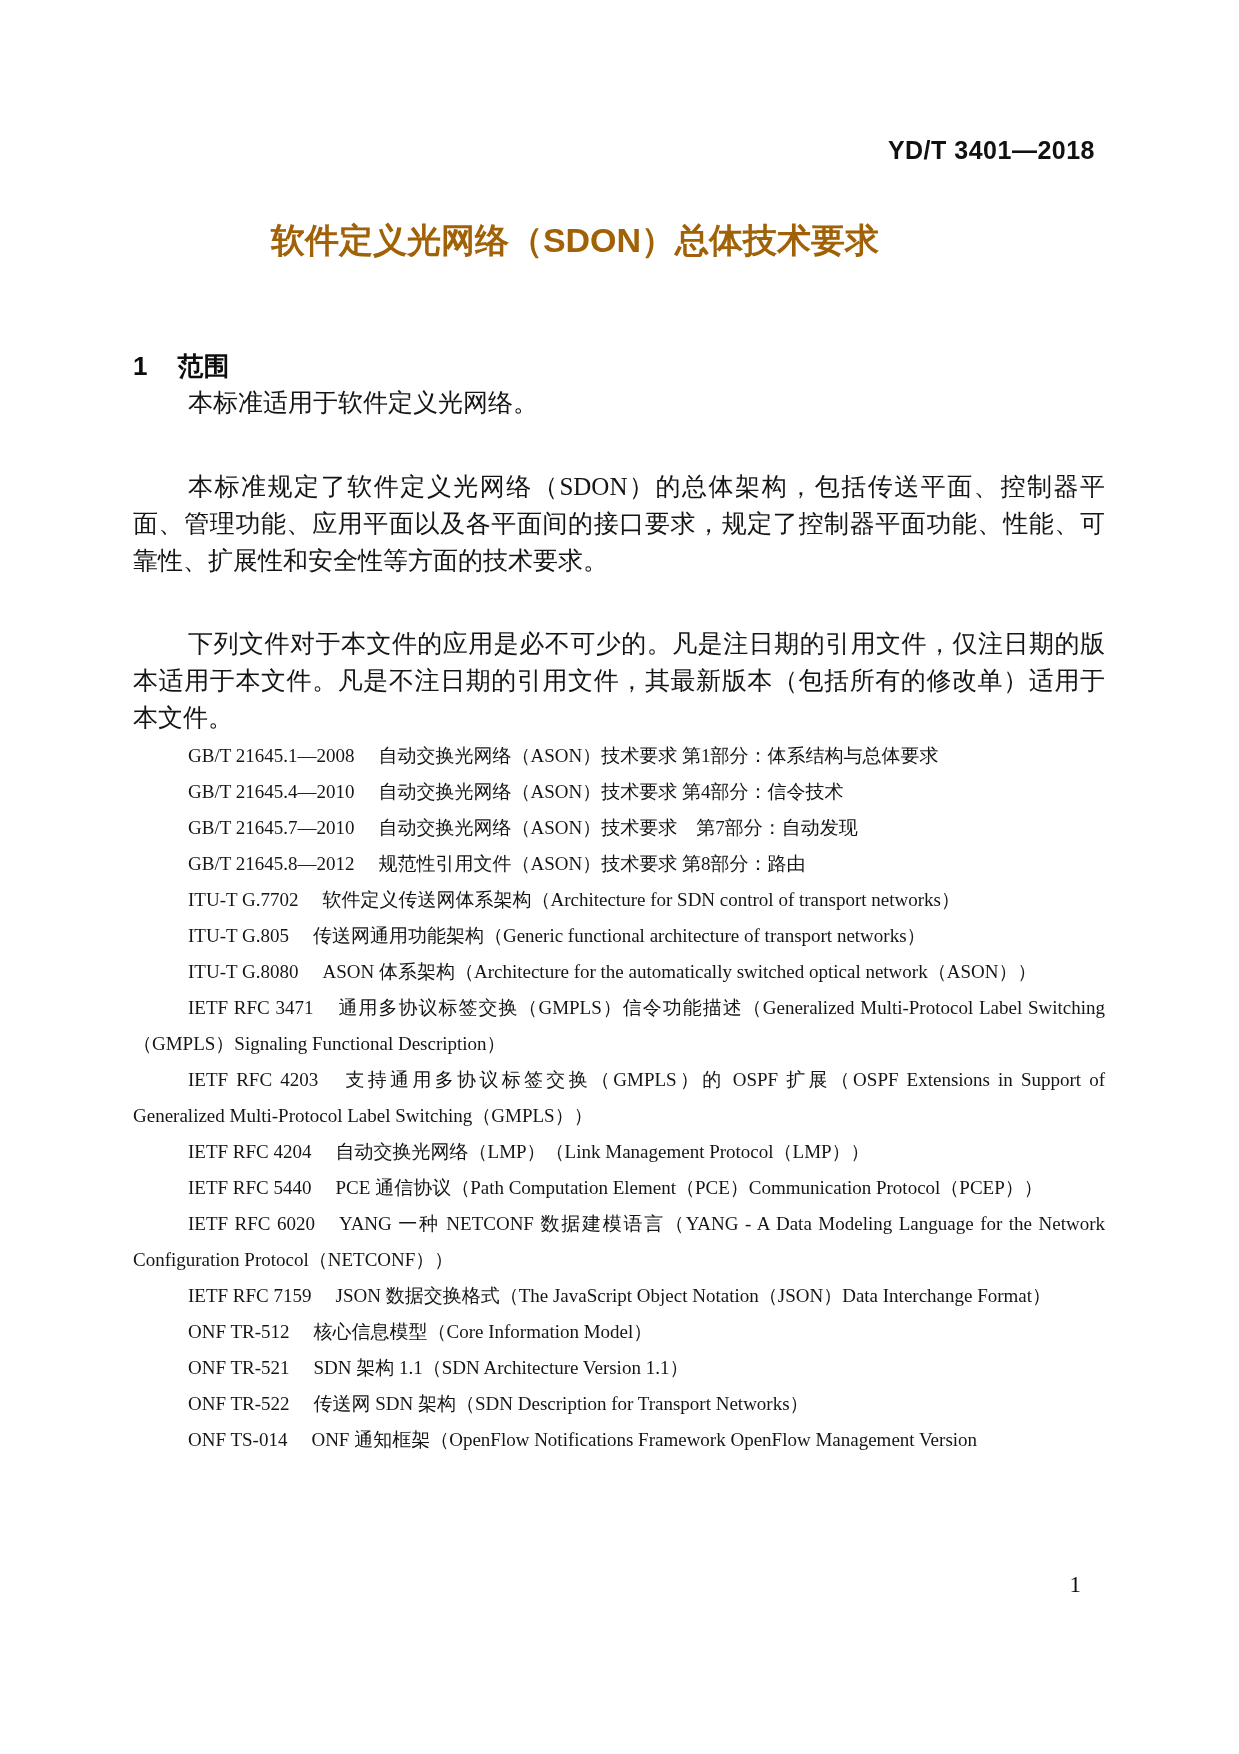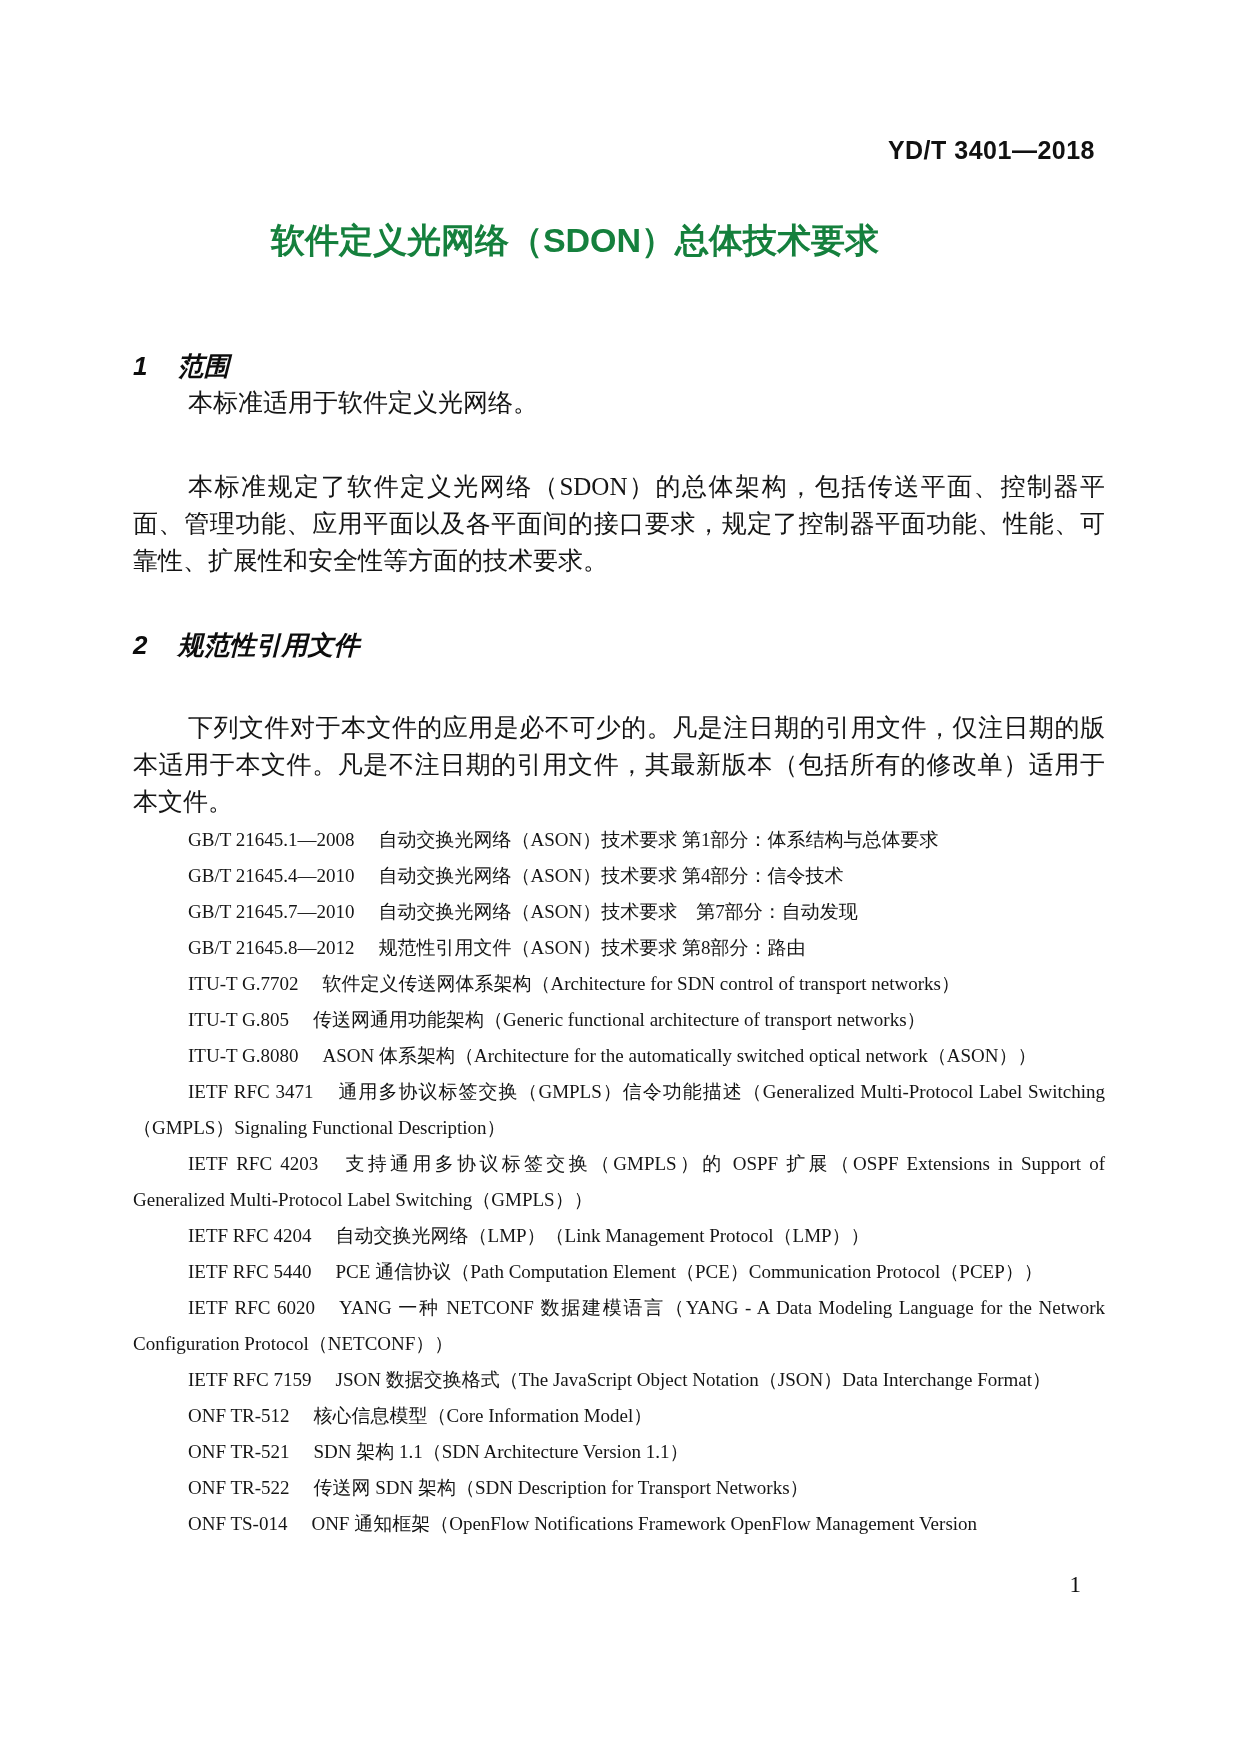--- a/index.html
+++ b/index.html
@@ -24,37 +24,36 @@
   }
   .doc-title {
     position: absolute;
     top: 218px;
     left: 0;
     width: 1150px;
     text-align: center;
     font-family: "Liberation Sans", "DejaVu Sans", sans-serif;
     font-weight: bold;
     font-size: 34px;
-    color: #15803d;
+    color: #a16207;
     margin: 0;
   }
   .content {
     position: absolute;
     left: 133px;
     top: 348px;
     width: 972px;
   }
   h2.sec-heading {
     font-family: "Liberation Sans", "DejaVu Sans", sans-serif;
     font-weight: bold;
     font-size: 26px;
     line-height: 36px;
     color: #0d0d0d;
     margin: 0;
-    font-style: italic;
   }
   h2.sec-heading .sec-num { margin-right: 30px; }
   p.body-para {
     font-size: 25px;
     line-height: 37px;
     text-align: justify;
     text-indent: 55px;
     margin: 0;
     color: #151515;
   }
@@ -89,23 +88,20 @@
 <div class="content">
 
   <h2 class="sec-heading" id="sec1-heading">
     <span class="sec-num">1</span><span>范围</span>
   </h2>
 
   <p class="body-para" id="scope-para-2">本标准适用于软件定义光网络。</p>
 
   <p class="body-para" id="scope-para-1">本标准规定了软件定义光网络（SDON）的总体架构，包括传送平面、控制器平面、管理功能、应用平面以及各平面间的接口要求，规定了控制器平面功能、性能、可靠性、扩展性和安全性等方面的技术要求。</p>
 
-  <h2 class="sec-heading" id="sec2-heading">
-    <span class="sec-num">2</span><span>规范性引用文件</span>
-  </h2>
 
   <p class="body-para" id="ref-intro">下列文件对于本文件的应用是必不可少的。凡是注日期的引用文件，仅注日期的版本适用于本文件。凡是不注日期的引用文件，其最新版本（包括所有的修改单）适用于本文件。</p>
 
   <div class="references">
 
   <p class="ref-item">
       <span class="ref-code">GB/T 21645.1—2008</span><span class="ref-text">自动交换光网络（ASON）技术要求 第1部分：体系结构与总体要求</span>
     </p>
       <p class="ref-item">
       <span class="ref-code">GB/T 21645.4—2010</span><span class="ref-text">自动交换光网络（ASON）技术要求 第4部分：信令技术</span>

